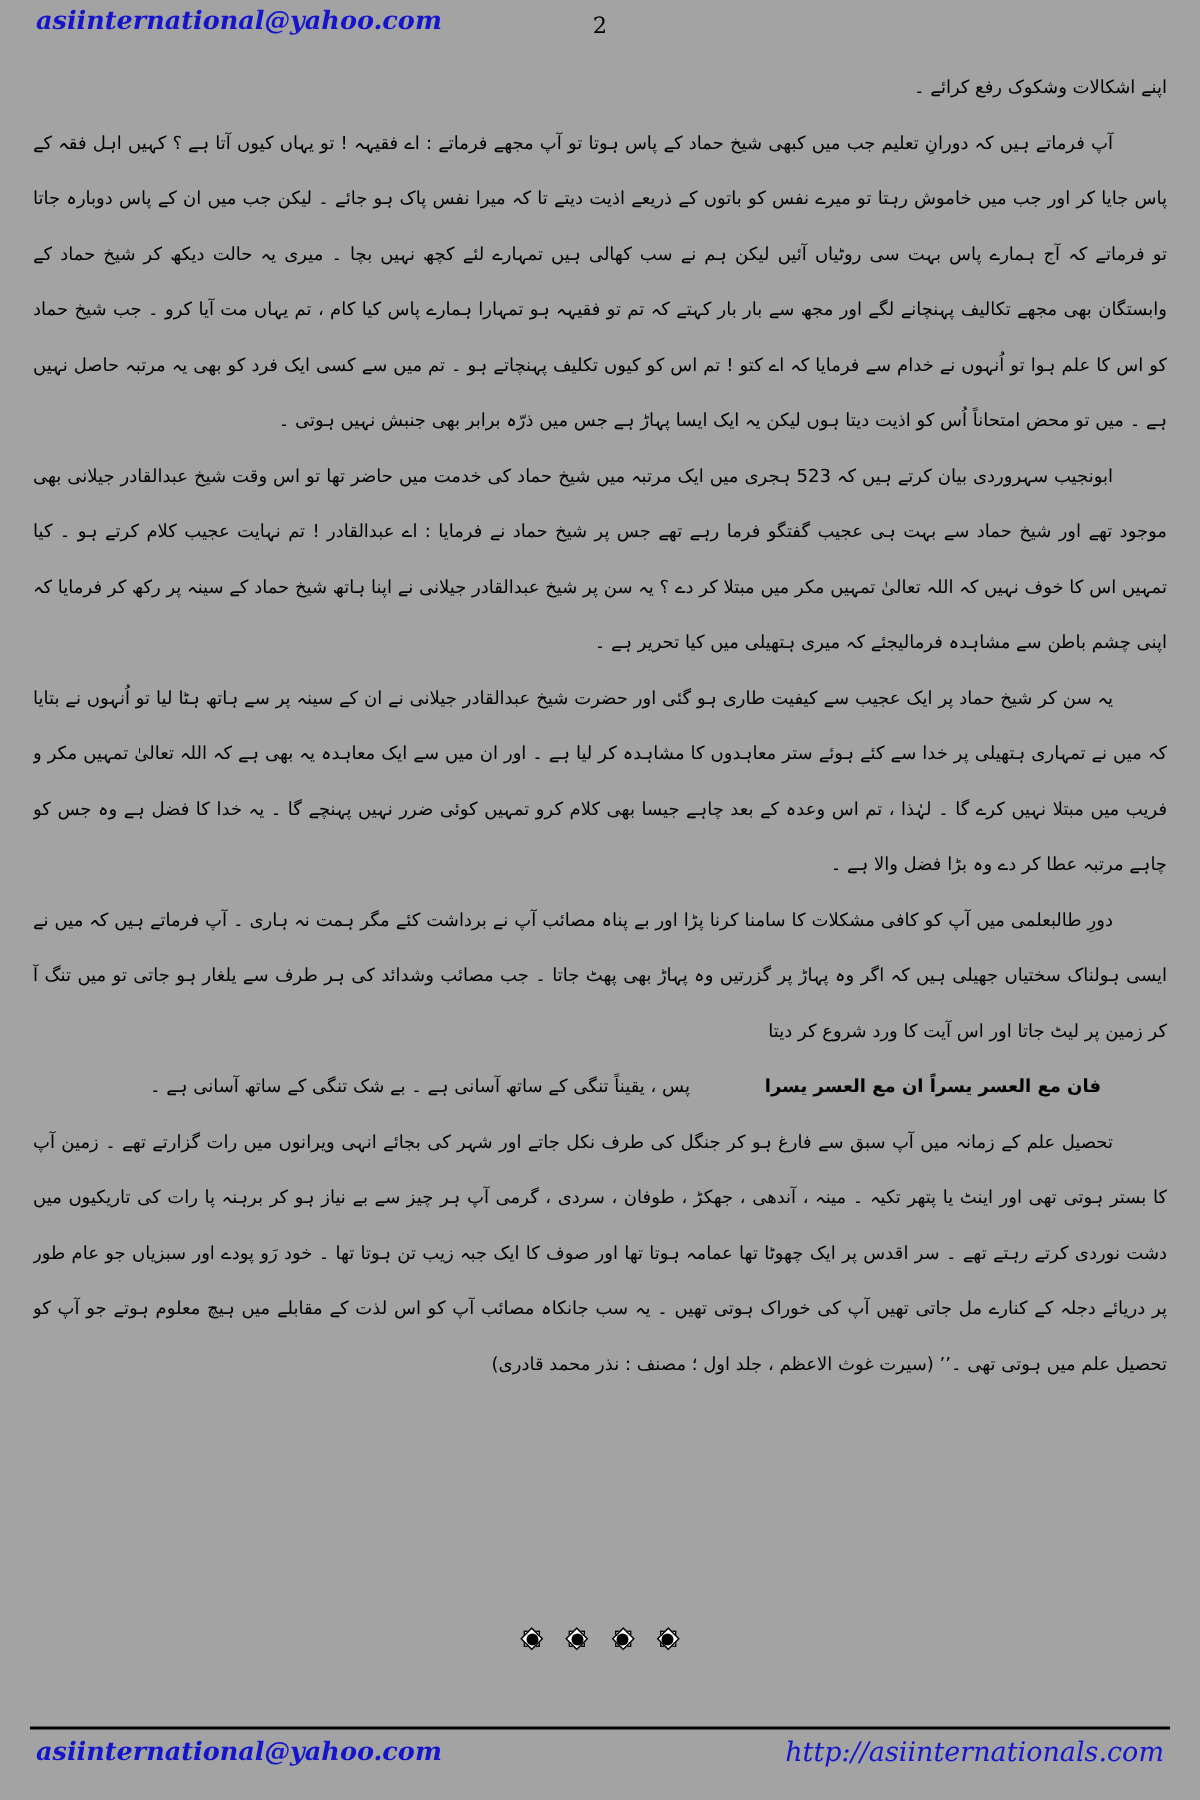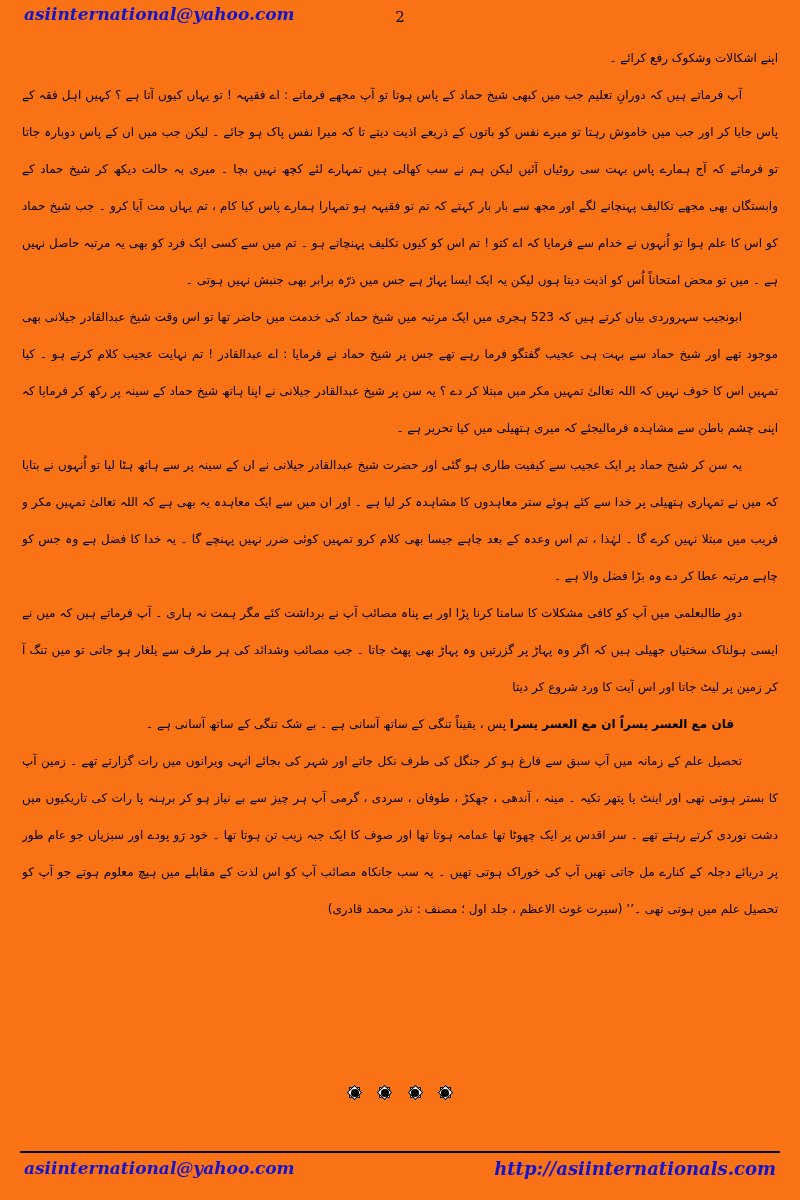--- a/index.html
+++ b/index.html
@@ -1,20 +1,20 @@
 <!DOCTYPE html>
 <html lang="ur"><head>
 <meta charset="utf-8">
 <style>
   html,body{margin:0;padding:0;background:#e8e8e8;}
   .page{
     position:relative;
     width:800px;height:1200px;
     margin:0 auto;
-    background:#f97316;
+    background:#a3a3a3;
     color:#000;
     font-family:"DejaVu Sans",sans-serif;
     overflow:hidden;
     box-sizing:border-box;
   }
   
   .hdr-email{
     position:absolute;top:4px;left:24px;
     font-family:"DejaVu Serif",serif;
     font-style:italic;font-weight:bold;
@@ -33,21 +33,21 @@
     direction:rtl;
     unicode-bidi:embed;
     text-align:justify;
     font-size:12px;
     line-height:37px;
     overflow:hidden;
   }
   .doc-body p{margin:0;padding:0;}
   .doc-body p.indent{text-indent:36px;}
   .verse-line{text-indent:44px;}
-  .verse-arabic{font-weight:bold;}
+  .verse-arabic{font-weight:bold;margin-left:46px;}
   
   .stars-row{
     position:absolute;top:1082px;left:0;right:0;
     text-align:center;height:20px;
   }
   .star{
     position:relative;display:inline-block;
     width:17px;height:17px;margin:0 4px;vertical-align:middle;
   }
   .star .sq{position:absolute;left:3px;top:3px;right:3px;bottom:3px;border:1px solid #000;background:#fff;}
@@ -70,21 +70,21 @@
   .ftr-email{
     position:absolute;top:1158px;left:24px;
     font-family:"DejaVu Serif",serif;
     font-style:italic;font-weight:bold;
     font-size:17px;color:#1414cc;
     text-decoration:none;
   }
   .ftr-site{
     position:absolute;top:1158px;right:24px;
     font-family:"DejaVu Serif",serif;
-    font-style:italic;font-weight:bold;
+    font-style:italic;font-weight:normal;
     font-size:18px;color:#1414cc;
     text-decoration:none;
   }
 </style>
 </head>
 <body>
 
 <div class="page">
 
   <a class="hdr-email" href="#">asiinternational@yahoo.com</a>

